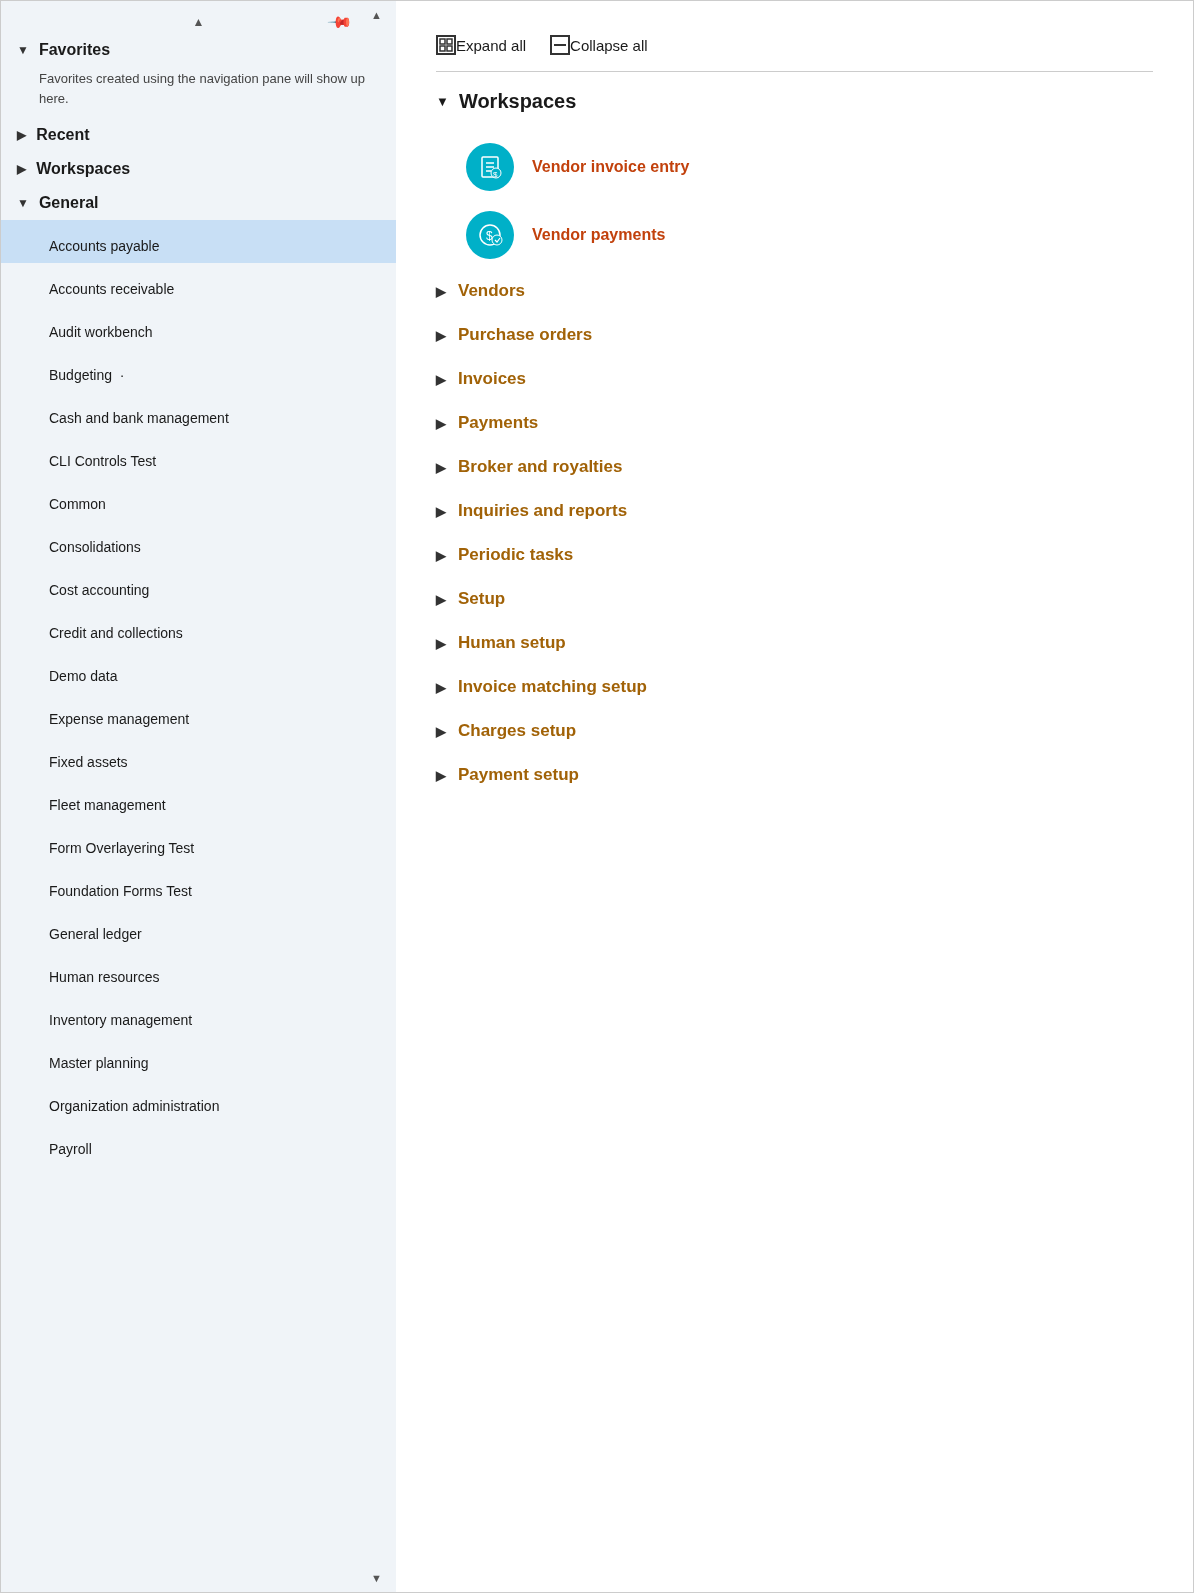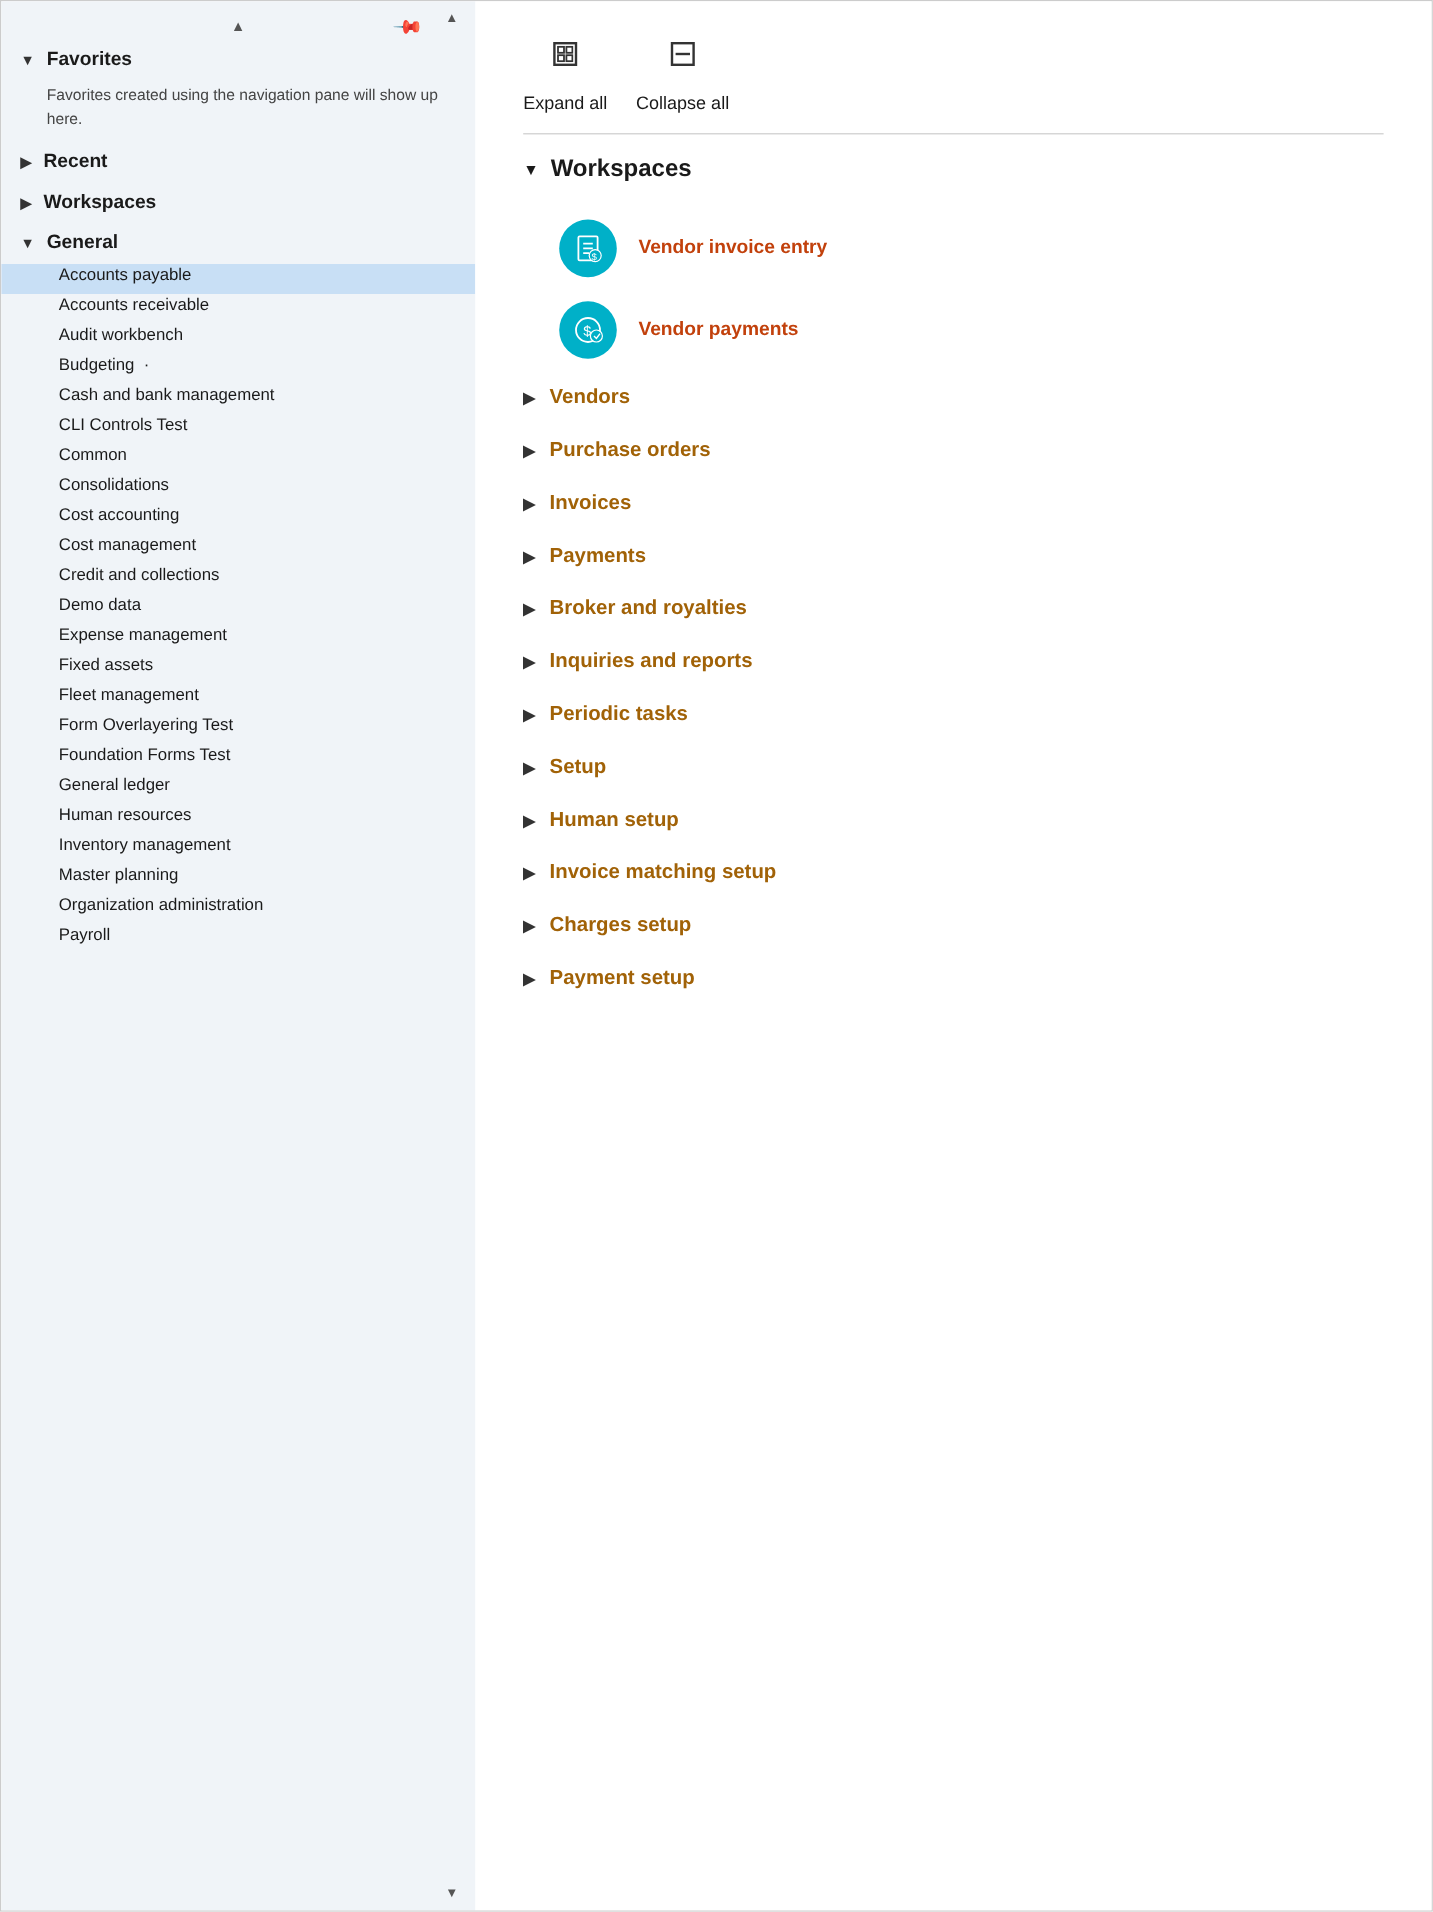--- a/index.html
+++ b/index.html
@@ -79,21 +79,21 @@
       line-height: 1.5;
     }
 
     
     .modules-items {
       padding-left: 0;
     }
 
     .module-item {
       display: block;
-      padding: 0 16px 9px 48px;
+      padding: 18px 16px 9px 48px;
       cursor: pointer;
       font-size: 14px;
       color: #1a1a1a;
       white-space: nowrap;
     }
 
     .module-item.active {
       background: #c8dff5;
     }
 
@@ -119,30 +119,29 @@
       align-items: center;
       gap: 0;
       margin-bottom: 18px;
       padding-bottom: 12px;
       border-bottom: 1px solid #ccc;
     }
 
     .toolbar-btn {
       display: flex;
       align-items: center;
-      gap: 23px;
+      gap: 0;
       font-size: 15px;
       color: #1a1a1a;
       cursor: pointer;
       margin-right: 24px;
       padding: 4px 0;
       background: none;
       border: none;
       font-family: inherit;
-      flex-direction: column;
     }
 
     .toolbar-btn .icon-box {
       width: 20px;
       height: 20px;
       border: 2px solid #333;
       display: flex;
       align-items: center;
       justify-content: center;
       font-size: 10px;
@@ -253,21 +252,20 @@
       <div class="modules-items">
         <div class="module-item active">Accounts payable</div>
         <div class="module-item">Accounts receivable</div>
         <div class="module-item">Audit workbench</div>
         <div class="module-item">Budgeting &nbsp;·</div>
         <div class="module-item">Cash and bank management</div>
         <div class="module-item">CLI Controls Test</div>
         <div class="module-item">Common</div>
         <div class="module-item">Consolidations</div>
         <div class="module-item">Cost accounting</div>
-        <div class="module-item">Cost management</div>
         <div class="module-item">Credit and collections</div>
         <div class="module-item">Demo data</div>
         <div class="module-item">Expense management</div>
         <div class="module-item">Fixed assets</div>
         <div class="module-item">Fleet management</div>
         <div class="module-item">Form Overlayering Test</div>
         <div class="module-item">Foundation Forms Test</div>
         <div class="module-item">General ledger</div>
         <div class="module-item">Human resources</div>
         <div class="module-item">Inventory management</div>

